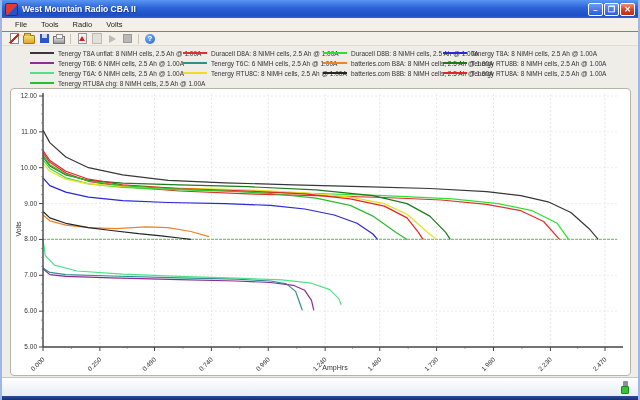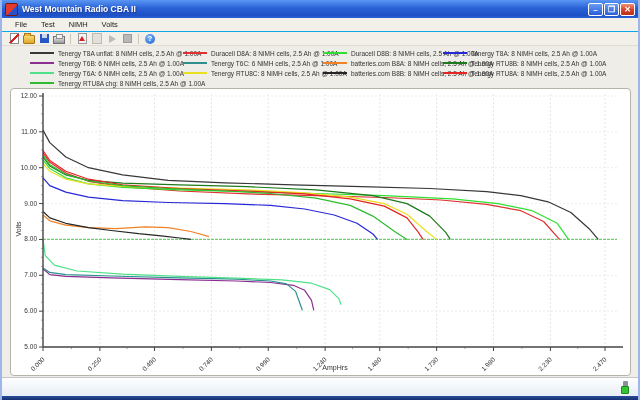--- a/index.html
+++ b/index.html
@@ -60,22 +60,22 @@
     <div class="title-text">West Mountain Radio CBA II</div>
     <div class="winbtns">
       <div class="wbtn min">–</div>
       <div class="wbtn res">❐</div>
       <div class="wbtn close">✕</div>
     </div>
   </div>
 
   <div class="menubar">
     <span class="menu-item">File</span>
-    <span class="menu-item">Test</span>
-    <span class="menu-item">NiMH</span>
+    <span class="menu-item">Tools</span>
+    <span class="menu-item">Radio</span>
     <span class="menu-item">Volts</span>
   </div>
 
   <div class="toolbar">
     <div class="tbtn">
         <span class="ic-doc"></span>
         <span class="ic-slash"></span>
       </div>
     <div class="tbtn">
         <span class="ic-folder"></span>

